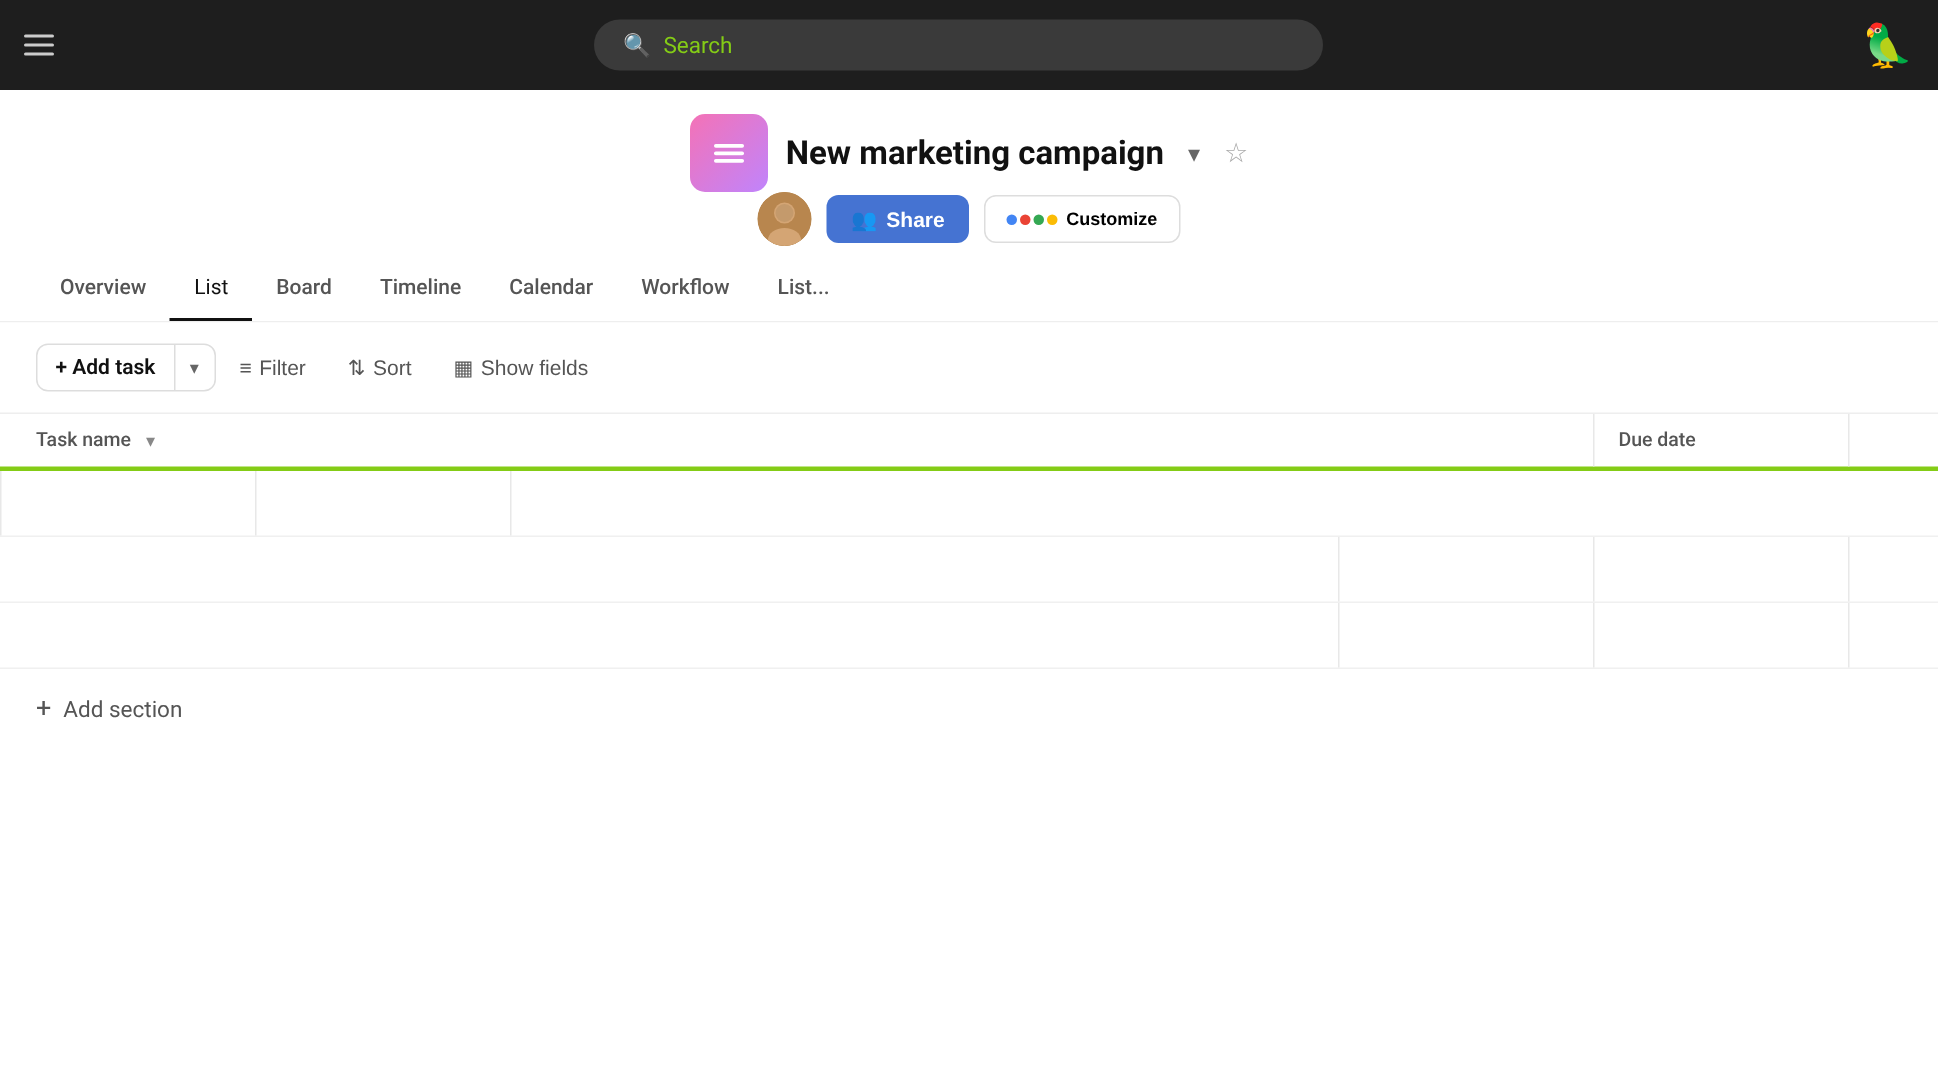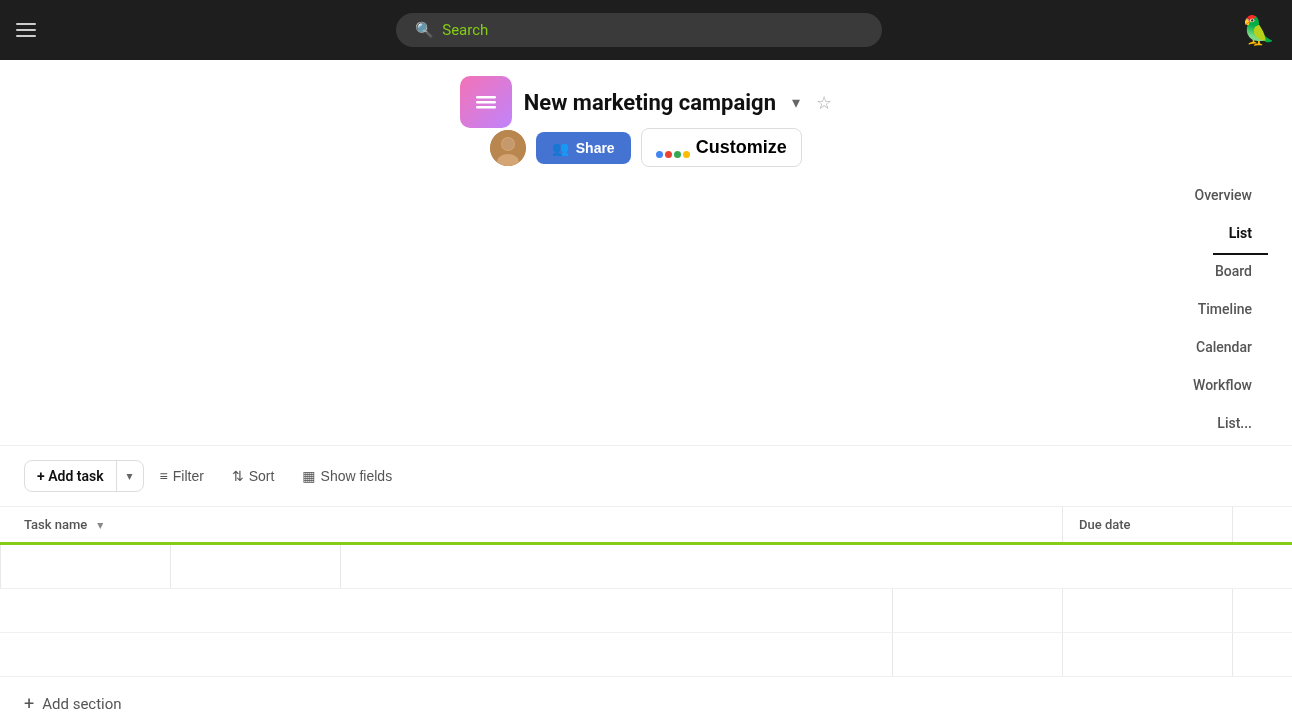--- a/index.html
+++ b/index.html
@@ -86,49 +86,48 @@
       font-weight: 600;
       cursor: pointer;
       display: flex; align-items: center; gap: 6px;
     }
     .share-people-icon { font-size: 14px; }
     .customize-btn {
       background: #fff;
       border: 1.5px solid #ddd;
       border-radius: 8px;
       padding: 8px 14px;
-      font-size: 18px;
+      font-size: 12px;
       font-weight: 600;
       cursor: pointer;
-      display: flex; align-items: flex-end; gap: 6px;
+      display: flex; align-items: center; gap: 6px;
     }
     .customize-dots {
       display: flex; gap: 2px;
     }
     .dot { width: 7px; height: 7px; border-radius: 50%; }
 
     
     .tabs-row {
       display: flex;
       align-items: flex-end;
       gap: 0;
-      flex-direction: column;
     }
     .tab {
       padding: 8px 16px 12px 16px;
       font-size: 14px;
       font-weight: 500;
       color: #555;
       cursor: pointer;
       border-bottom: 2px solid transparent;
       white-space: nowrap;
     }
     .tab.active {
       color: #111;
-      font-weight: 700;
+      font-weight: 400;
       border-bottom: 2px solid #111;
     }
 
     
     .toolbar {
       display: flex;
       align-items: center;
       gap: 4px;
       padding: 14px 24px;
       border-bottom: 1px solid #eee;

